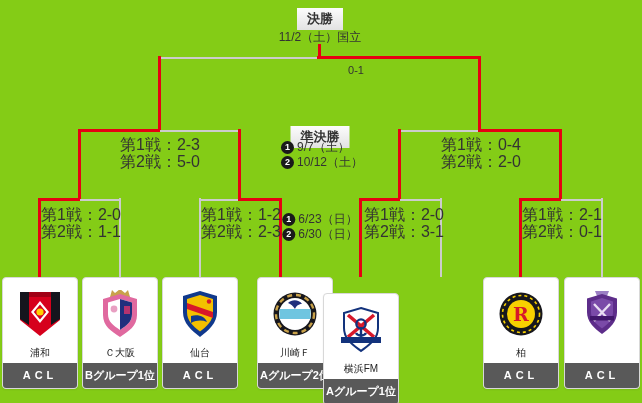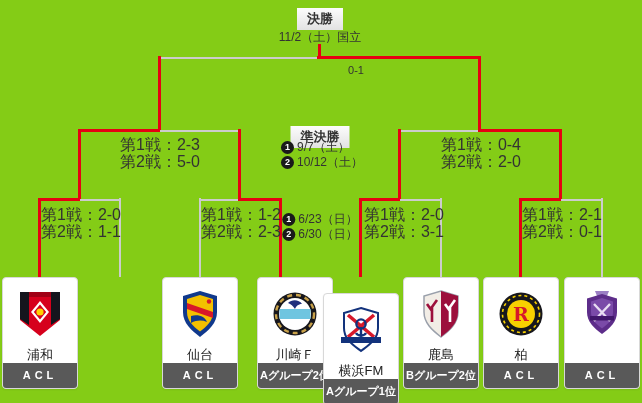--- a/index.html
+++ b/index.html
@@ -29,21 +29,21 @@
   .score-block{position:absolute;transform:translateX(-50%);white-space:nowrap;font-size:16px;line-height:17px;color:#333;}
   .final-date{top:29px;font-size:12px;color:#333;}
   .final-score{top:64px;font-size:11px;color:#333;margin-left:36px;}
   
   .team-card{
     position:absolute;top:277px;width:76px;height:112px;background:#ffffff;
     border:1px solid #d8d8d8;border-radius:4px;box-shadow:0 1px 2px rgba(0,0,0,.07);
     text-align:center;box-sizing:border-box;
   }
   .team-logo{height:60px;display:flex;align-items:center;justify-content:center;padding-top:6px;}
-  .team-name{font-size:13px;color:#222;margin-top:2px;}
+  .team-name{font-size:10px;color:#222;margin-top:2px;}
   .team-badge{
     position:absolute;left:0;right:0;bottom:0;height:25px;line-height:25px;background:#595959;
     color:#ffffff;font-size:11px;font-weight:bold;border-radius:0 0 3px 3px;overflow:hidden;
   }
   .team-badge.acl{letter-spacing:4px;}
 </style>
 </head>
 <body>
 
 <div class="stage">
@@ -143,20 +143,34 @@
         <path d="M11 2h22v5H11z" fill="#a00015"></path>
         <path d="M22 11l9 11-9 11-9-11z" fill="#fff"></path>
         <path d="M22 14.5l6.2 7.5-6.2 7.5-6.2-7.5z" fill="#d6001c"></path>
         <circle cx="22" cy="22" r="3.6" fill="#ffd200"></circle>
       </svg>
     </div>
     <div class="team-name">浦和</div>
     <div class="team-badge acl">ACL</div>
   </div>
 
+  <div class="team-card" style="left:82px;">
+    <div class="team-logo">
+      <svg width="42" height="48" viewBox="0 0 42 48">
+        <path d="M13 0l3 3 5-4 5 4 3-3 2 7H11z" fill="#c9a24a"></path>
+        <path d="M21 4l17 5v16c0 11-8 16-17 22C12 41 4 36 4 25V9z" fill="#e0699f"></path>
+        <path d="M21 9l12 3.5V24c0 8-5.5 11.5-12 16-6.5-4.5-12-8-12-16V12.5z" fill="#fff"></path>
+        <path d="M21 9l12 3.5V24c0 8-5.5 11.5-12 16z" fill="#1f2f7d"></path>
+        <circle cx="15" cy="19" r="3.4" fill="#e89fc2"></circle>
+        <path d="M25 16h6v8h-6z" fill="#b5336f"></path>
+      </svg>
+    </div>
+    <div class="team-name">Ｃ大阪</div>
+    <div class="team-badge">Bグループ1位</div>
+  </div>
 
   <div class="team-card" style="left:162px;">
     <div class="team-logo">
       <svg width="42" height="48" viewBox="0 0 42 48">
         <path d="M21 1l17 5v16c0 11-8 18-17 25C12 40 4 33 4 22V6z" fill="#10398c"></path>
         <path d="M21 5l13 4v13c0 9-6 14-13 19.5C14 36 8 31 8 22V9z" fill="#f3c000"></path>
         <path d="M8 13l26 9v6L8 19z" fill="#d7182a"></path>
         <path d="M12 26c8-2 14 1 16 6-5-2-10-2-16 1z" fill="#10398c"></path>
         <circle cx="30" cy="11.5" r="2.2" fill="#d7182a"></circle>
       </svg>
@@ -186,32 +200,20 @@
         <path d="M9 9l26 22M35 9L9 31" stroke="#d7182a" stroke-width="3.6"></path>
         <circle cx="22" cy="18" r="4.6" fill="none" stroke="#12327c" stroke-width="2.4"></circle>
         <path d="M22 21v10M17 27c2 3.4 8 3.4 10 0" stroke="#12327c" stroke-width="2.4" fill="none"></path>
         <path d="M2 31h40v6H2z" fill="#12327c"></path>
       </svg>
     </div>
     <div class="team-name">横浜FM</div>
     <div class="team-badge">Aグループ1位</div>
   </div>
 
-  <div class="team-card" style="left:403px;">
-    <div class="team-logo">
-      <svg width="42" height="48" viewBox="0 0 42 48">
-        <path d="M21 1l17 5v16c0 11-8 18-17 25C12 40 4 33 4 22V6z" fill="#f2ede6" stroke="#9aa0ab" stroke-width="1.5"></path>
-        <path d="M21 1l17 5v16c0 11-8 18-17 25z" fill="#9c0f3c"></path>
-        <path d="M12 32V16m0 5l-5-7m5 3l5-7" stroke="#9c0f3c" stroke-width="2.6" fill="none"></path>
-        <path d="M30 32V16m0 5l-5-7m5 3l5-7" stroke="#fff" stroke-width="2.6" fill="none"></path>
-      </svg>
-    </div>
-    <div class="team-name">鹿島</div>
-    <div class="team-badge">Bグループ2位</div>
-  </div>
 
   <div class="team-card" style="left:483px;">
     <div class="team-logo">
       <svg width="46" height="46" viewBox="0 0 46 46">
         <circle cx="23" cy="23" r="21.5" fill="#17171c"></circle>
         <circle cx="23" cy="23" r="18.5" fill="none" stroke="#f8d000" stroke-width="1.6" stroke-dasharray="3 3"></circle>
         <circle cx="23" cy="23" r="14" fill="#f8d000"></circle>
         <text x="23" y="30" text-anchor="middle" font-family="'DejaVu Serif',serif" font-size="19" font-weight="bold" fill="#d7182a">R</text>
       </svg>
     </div>

